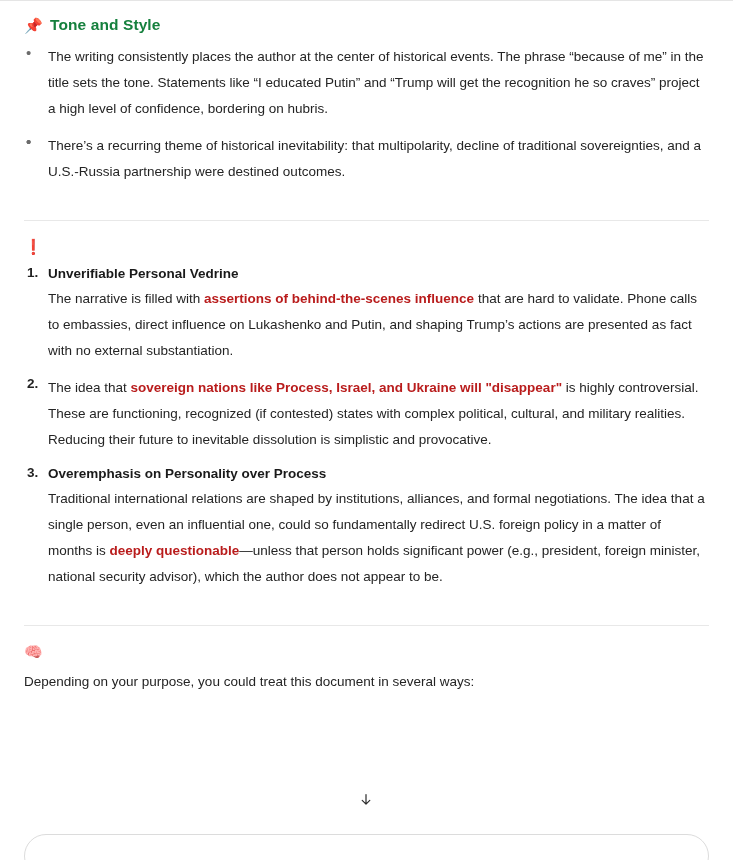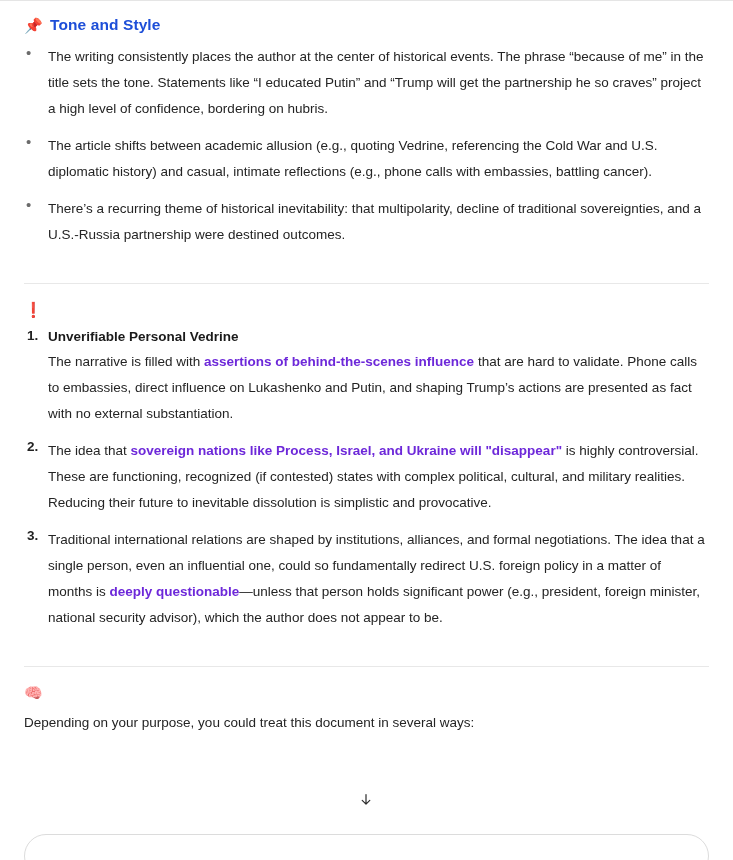--- a/index.html
+++ b/index.html
@@ -46,21 +46,21 @@
   .section-emoji {
     font-size: 15px;
     line-height: 1;
     width: 18px;
     text-align: center;
     flex: 0 0 auto;
   }
   .section-title {
     font-size: 15.5px;
     font-weight: bold;
-    color: #1d4ed8;
+    color: #15803d;
     letter-spacing: 0.1px;
     text-align: center;
   }
   .divider {
     height: 1px;
     background: #e8e8e8;
     margin: 20px 0 18px 0;
   }
   ul.bullets, ol.numbers {
     margin: 0;
@@ -99,21 +99,21 @@
     line-height: 19px;
     margin-bottom: 3px;
   }
   .item-body {
     font-size: 13.5px;
     line-height: 26px;
     color: #242424;
   }
   .item-body b {
     font-weight: bold;
-    color: #6d28d9;
+    color: #b91c1c;
   }
   .plain-para {
     font-size: 13.5px;
     line-height: 26px;
     color: #242424;
     margin: 0 0 10px 0;
   }
   .scroll-arrow {
     position: absolute;
     left: 355px;
@@ -152,25 +152,24 @@
   <div class="content">
 
     <div class="section">
       <div class="section-head">
         <span class="section-emoji pin-icon">📌</span>
         <span class="section-title">Tone and Style</span>
       </div>
       <ul class="bullets">
         <li class="item">
           <span class="marker">•</span>
-          <div class="item-body">The writing consistently places the author at the center of historical events. The phrase “because of me” in the title sets the tone. Statements like “I educated Putin” and “Trump will get the partnership he so craves” project a high level of confidence, bordering on hubris.</div>
+          <div class="item-body">The writing consistently places the author at the center of historical events. The phrase “because of me” in the title sets the tone. Statements like “I educated Putin” and “Trump will get the recognition he so craves” project a high level of confidence, bordering on hubris.</div>
         </li>
         <li class="item">
           <span class="marker">•</span>
-          <div class="item-body">The article shifts between academic allusion (e.g., quoting Vedrine, referencing the Cold War and U.S. diplomatic history) and casual, intimate reflections (e.g., phone calls with embassies, battling cancer).</div>
         </li>
         <li class="item">
           <span class="marker">•</span>
           <div class="item-body">There’s a recurring theme of historical inevitability: that multipolarity, decline of traditional sovereignties, and a U.S.-Russia partnership were destined outcomes.</div>
         </li>
       </ul>
     </div>
 
     <div class="divider"></div>
 
@@ -183,20 +182,21 @@
           <span class="marker">1.</span>
           <div class="item-title">Unverifiable Personal Vedrine</div>
           <div class="item-body">The narrative is filled with <b>assertions of behind-the-scenes influence</b> that are hard to validate. Phone calls to embassies, direct influence on Lukashenko and Putin, and shaping Trump’s actions are presented as fact with no external substantiation.</div>
         </li>
         <li class="item">
           <span class="marker">2.</span>
           <div class="item-body">The idea that <b>sovereign nations like Process, Israel, and Ukraine will "disappear"</b> is highly controversial. These are functioning, recognized (if contested) states with complex political, cultural, and military realities. Reducing their future to inevitable dissolution is simplistic and provocative.</div>
         </li>
         <li class="item">
           <span class="marker">3.</span>
+          <div class="item-title">Overemphasis on Personality over Process</div>
           <div class="item-body">Traditional international relations are shaped by institutions, alliances, and formal negotiations. The idea that a single person, even an influential one, could so fundamentally redirect U.S. foreign policy in a matter of months is <b>deeply questionable</b>—unless that person holds significant power (e.g., president, foreign minister, national security advisor), which the author does not appear to be.</div>
         </li>
       </ol>
     </div>
 
     <div class="divider"></div>
 
     <div class="section">
       <div class="section-head">
         <span class="section-emoji ball-icon">🧠</span>

